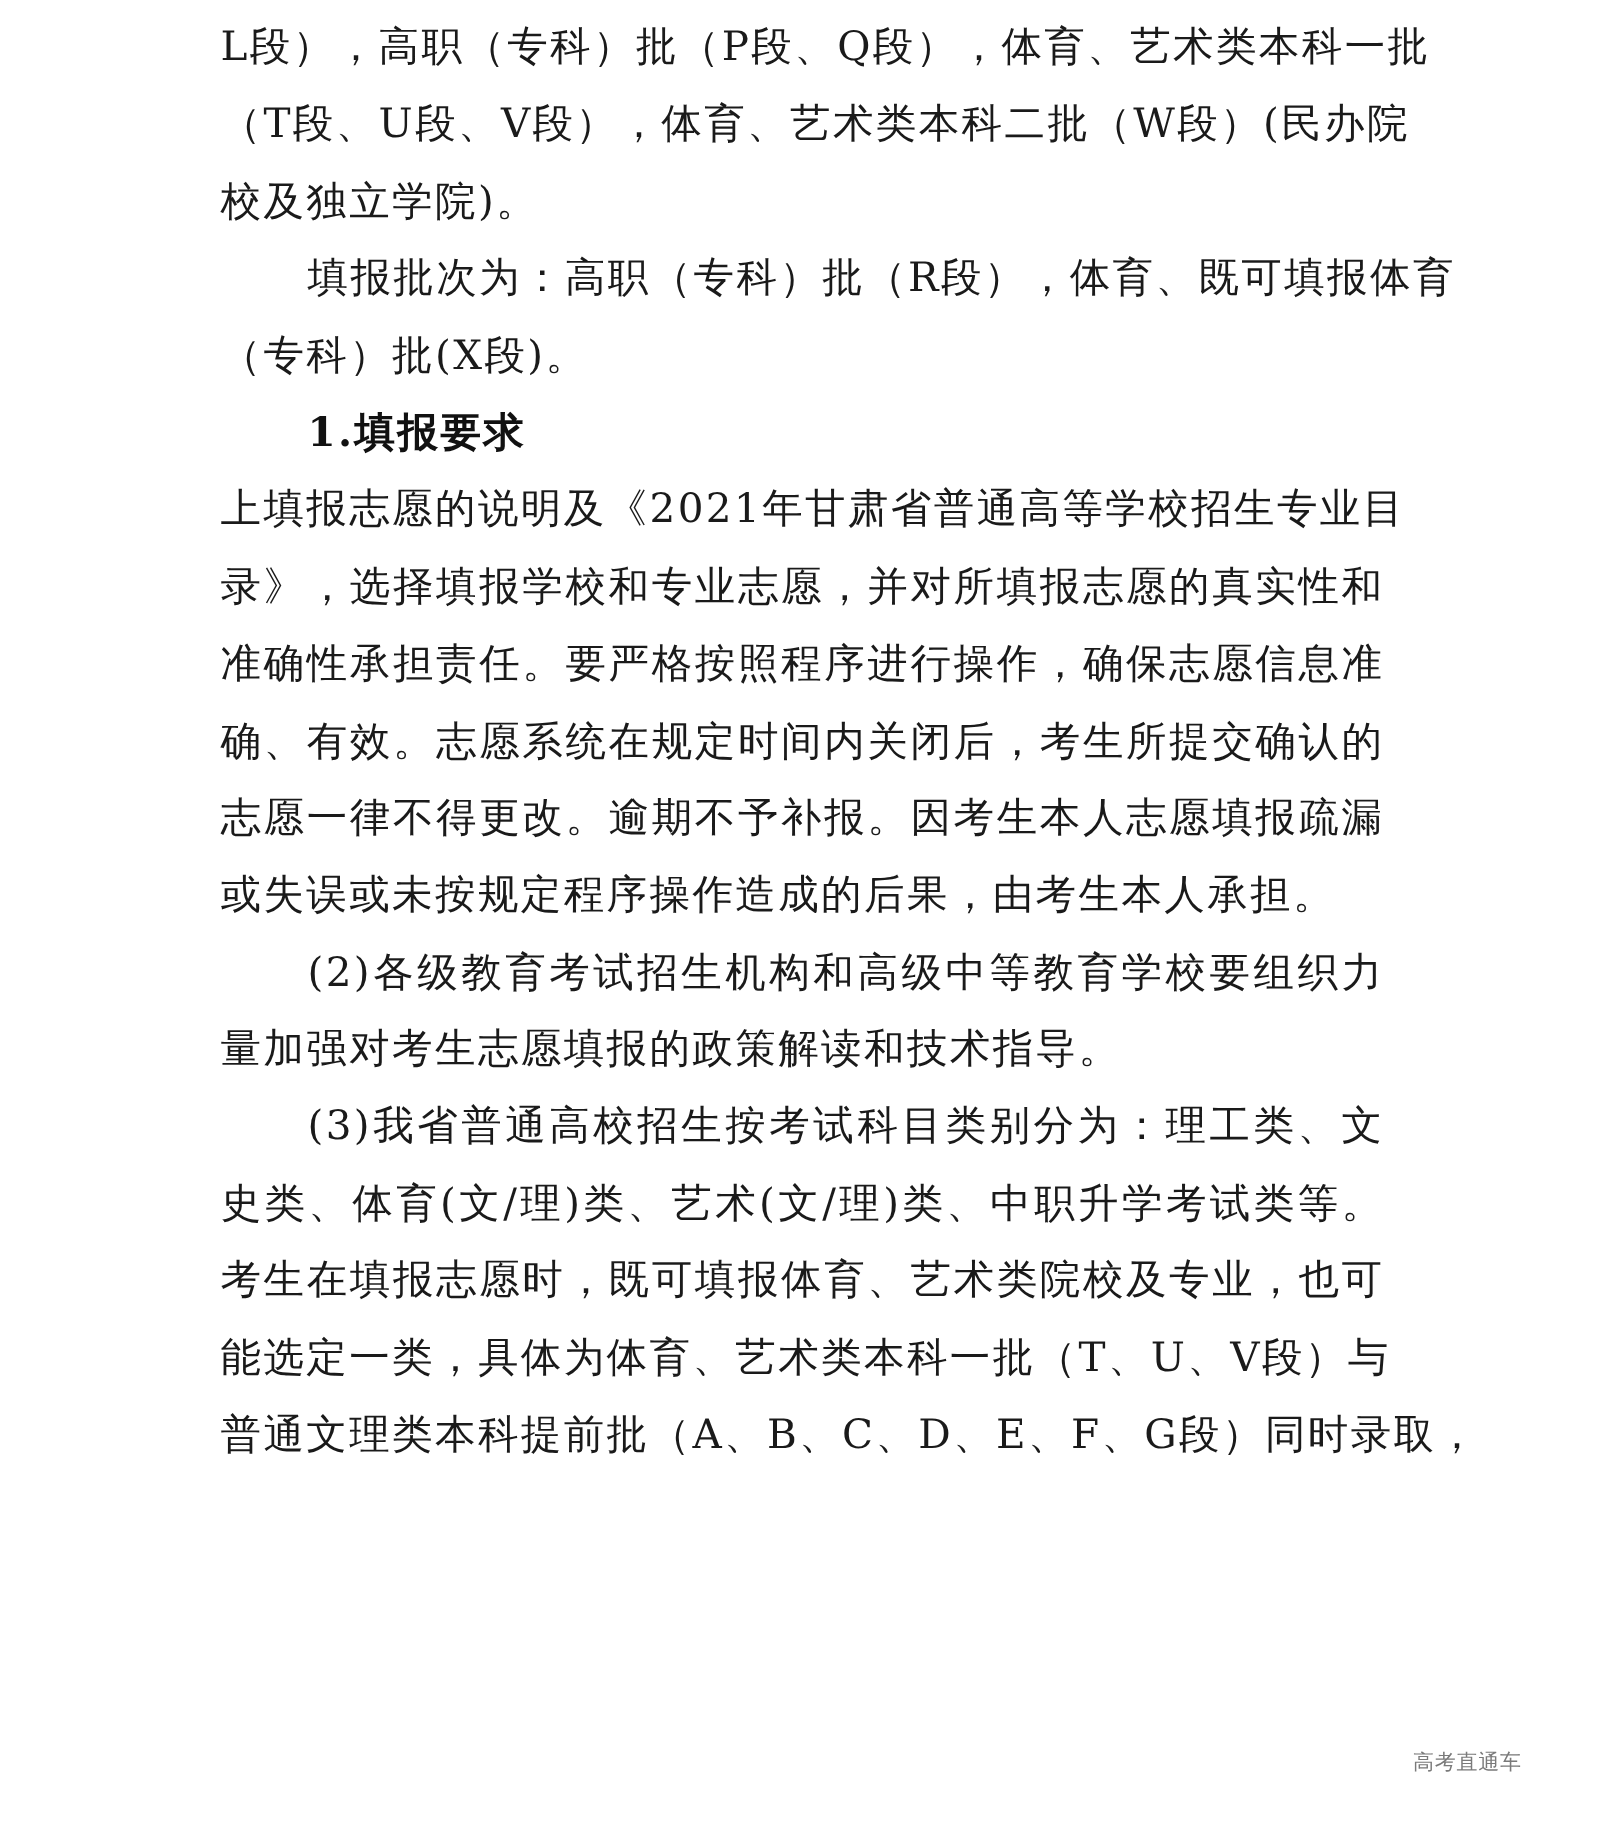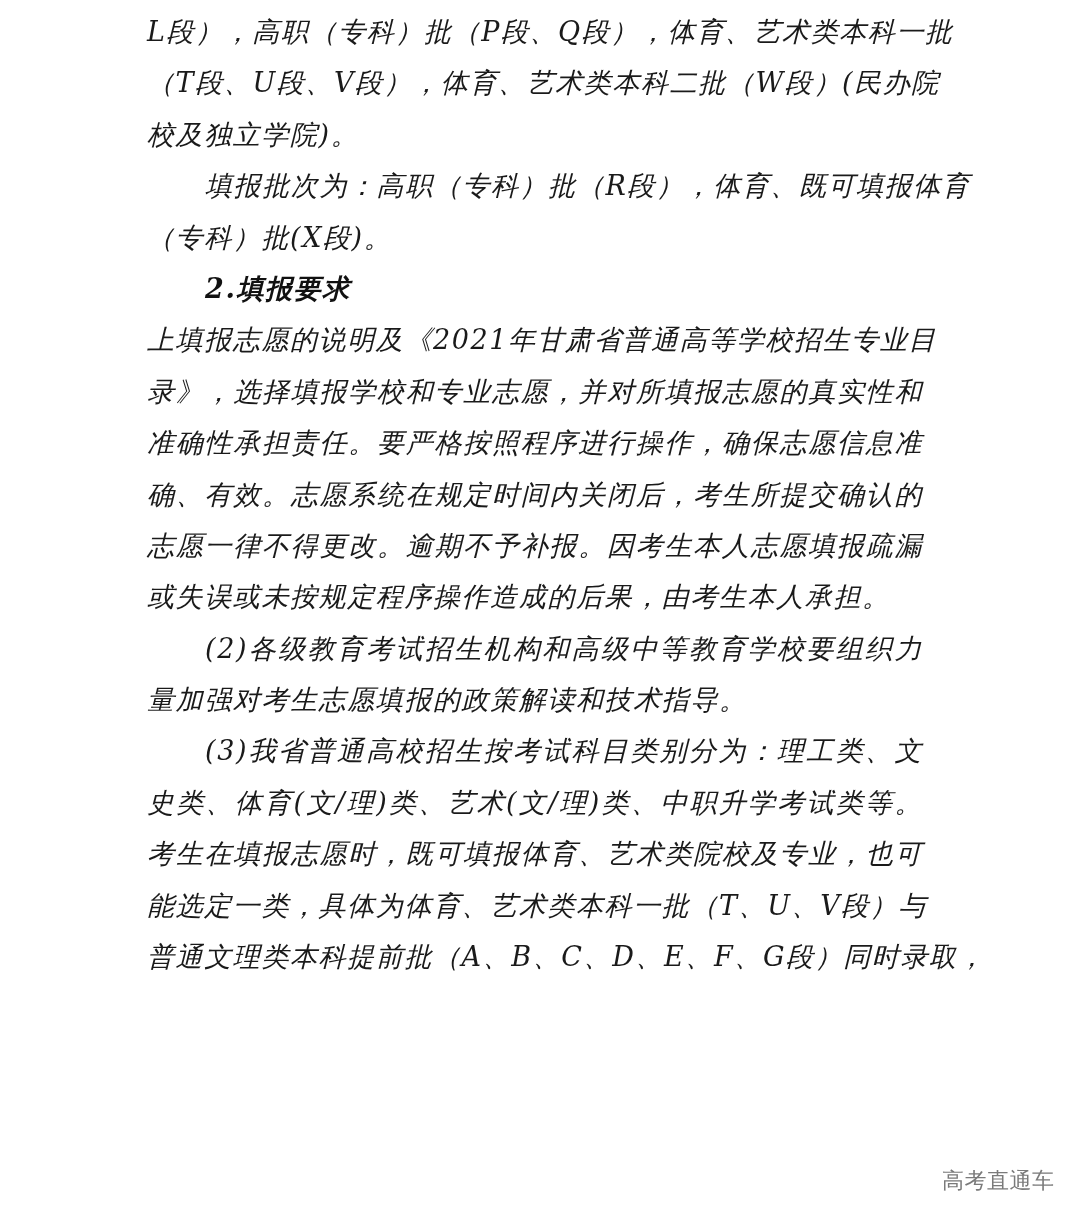--- a/index.html
+++ b/index.html
@@ -23,52 +23,51 @@
       font-size: 27px;
       line-height: 51.4px;
       letter-spacing: 1.6px;
     }
     .line {
       display: block;
       white-space: nowrap;
       height: 51.4px;
       text-align: justify;
       text-align-last: justify;
-      font-style: italic;
     }
     .line.last {
       text-align-last: left;
     }
     .line.indent {
       padding-left: 58px;
     }
     .line.bold {
       font-weight: bold;
       color: #111111;
     }
     .watermark {
       position: absolute;
       left: 942px;
       top: 1166px;
       font-family: Liberation Serif, serif;
-      font-size: 22px;
+      font-size: 14px;
       color: #7a7a7a;
       letter-spacing: 0.5px;
     }
   </style>
 </head>
 <body>
 
 <div class="page">
   <span class="line">L段），高职（专科）批（P段、Q段），体育、艺术类本科一批</span>
   <span class="line">（T段、U段、V段），体育、艺术类本科二批（W段）(民办院</span>
   <span class="line last">校及独立学院)。</span>
   <span class="line indent">填报批次为：高职（专科）批（R段），体育、既可填报体育</span>
   <span class="line last">（专科）批(X段)。</span>
-  <span class="line indent bold last">2.填报要求</span>
+  <span class="line indent bold last">1.填报要求</span>
   <span class="line">上填报志愿的说明及《2021年甘肃省普通高等学校招生专业目</span>
   <span class="line">录》，选择填报学校和专业志愿，并对所填报志愿的真实性和</span>
   <span class="line">准确性承担责任。要严格按照程序进行操作，确保志愿信息准</span>
   <span class="line">确、有效。志愿系统在规定时间内关闭后，考生所提交确认的</span>
   <span class="line">志愿一律不得更改。逾期不予补报。因考生本人志愿填报疏漏</span>
   <span class="line last">或失误或未按规定程序操作造成的后果，由考生本人承担。</span>
   <span class="line indent">(2)各级教育考试招生机构和高级中等教育学校要组织力</span>
   <span class="line last">量加强对考生志愿填报的政策解读和技术指导。</span>
   <span class="line indent">(3)我省普通高校招生按考试科目类别分为：理工类、文</span>
   <span class="line">史类、体育(文/理)类、艺术(文/理)类、中职升学考试类等。</span>

